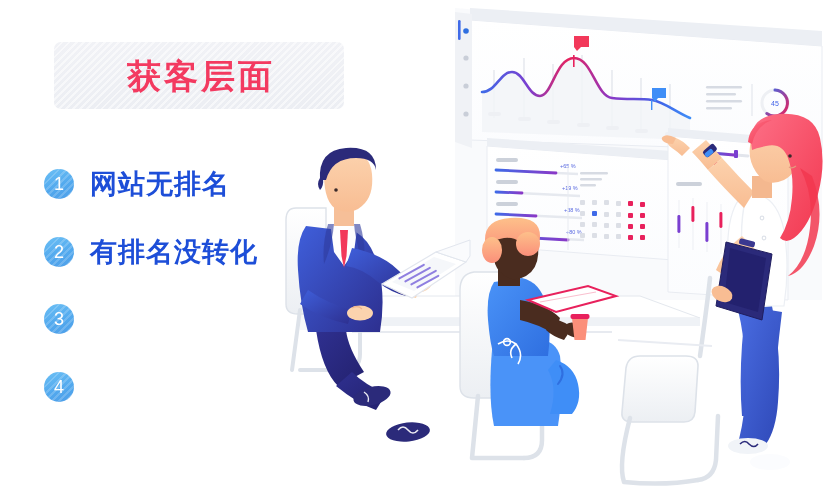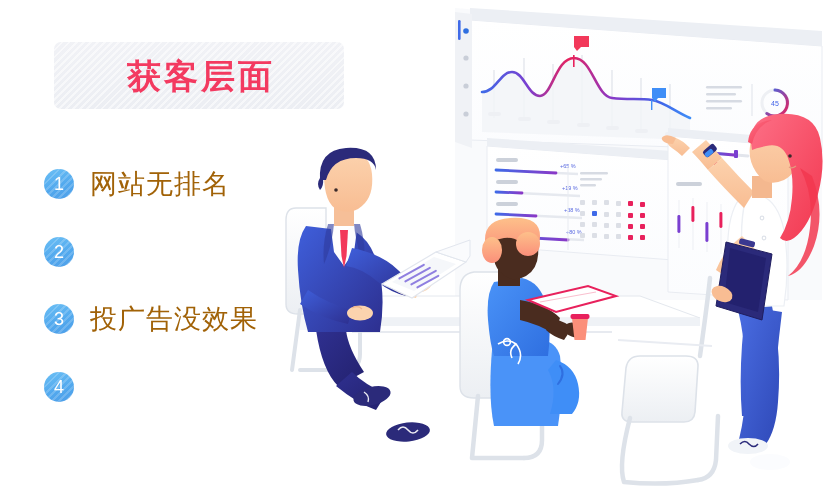--- a/index.html
+++ b/index.html
@@ -67,22 +67,22 @@
     color: #ffffff;
     font-size: 18px;
     font-weight: 400;
     display: flex; align-items: center; justify-content: center;
     flex: 0 0 auto;
     line-height: 1;
   }
   .bullet-label {
     margin-left: 16px;
     font-size: 27px;
-    font-weight: 400;
-    color: #a16207;
+    font-weight: 700;
+    color: #1d4ed8;
     letter-spacing: 1px;
     white-space: nowrap;
     line-height: 1;
   }
 
   
   #illustration {
     position: absolute;
     left: 0; top: 0;
     width: 823px; height: 500px;
@@ -474,25 +474,25 @@
       <span id="title-text">获客层面</span>
     </div>
 
     <div class="bullet-row r1">
       <span class="bullet-num">1</span>
       <span class="bullet-label">网站无排名</span>
     </div>
 
     <div class="bullet-row r2">
       <span class="bullet-num">2</span>
+      <span class="bullet-label">有排名没转化</span>
     </div>
 
     <div class="bullet-row r3">
       <span class="bullet-num">3</span>
-      <span class="bullet-label">投广告没效果</span>
     </div>
 
     <div class="bullet-row r4">
       <span class="bullet-num">4</span>
     </div>
 
   </div>
 </div>
 
 </body></html>

